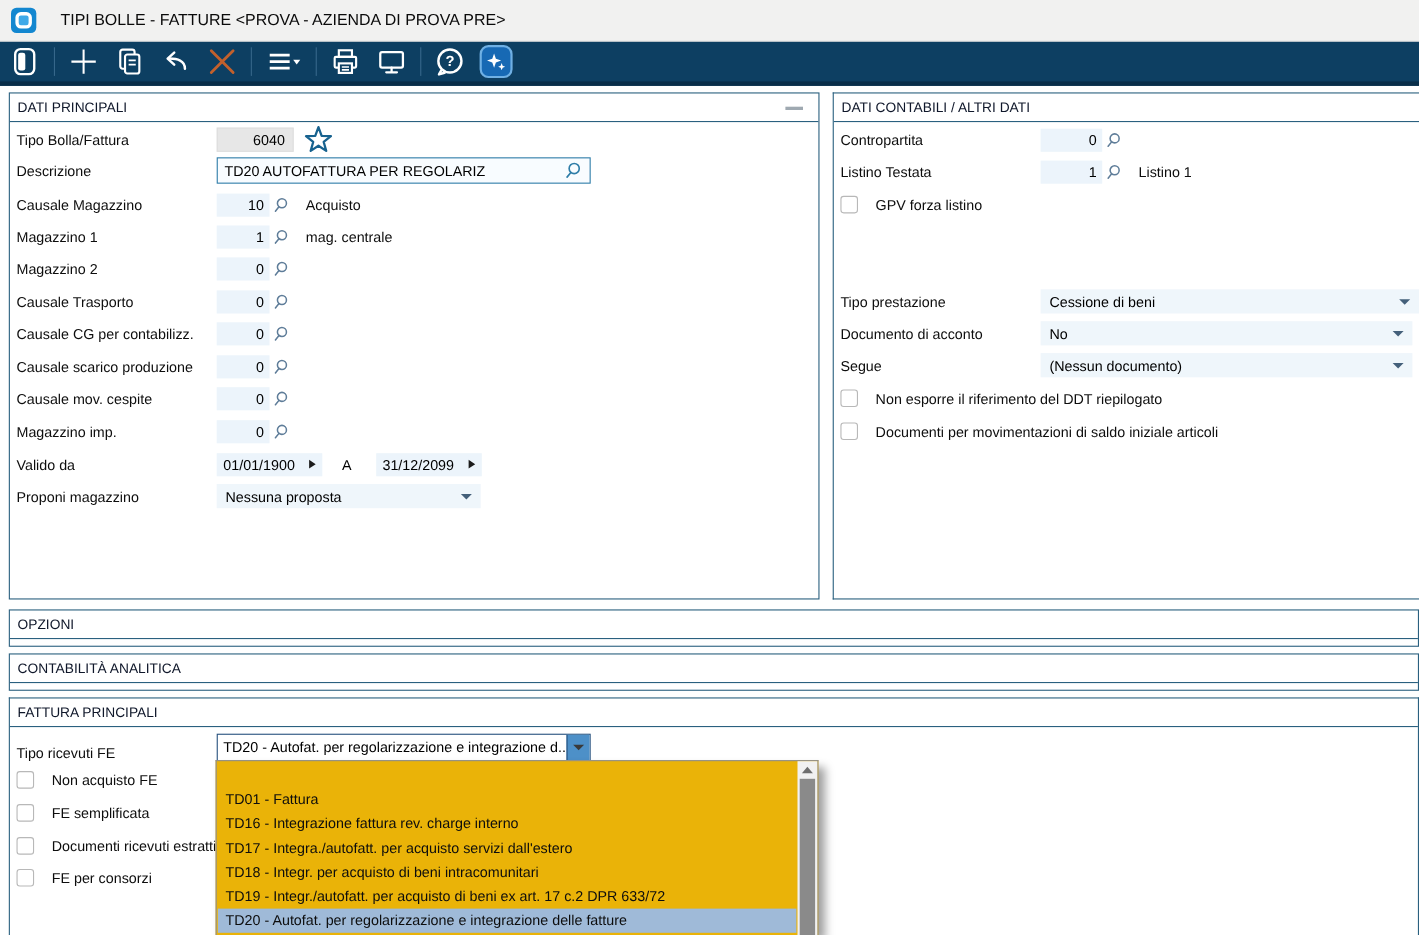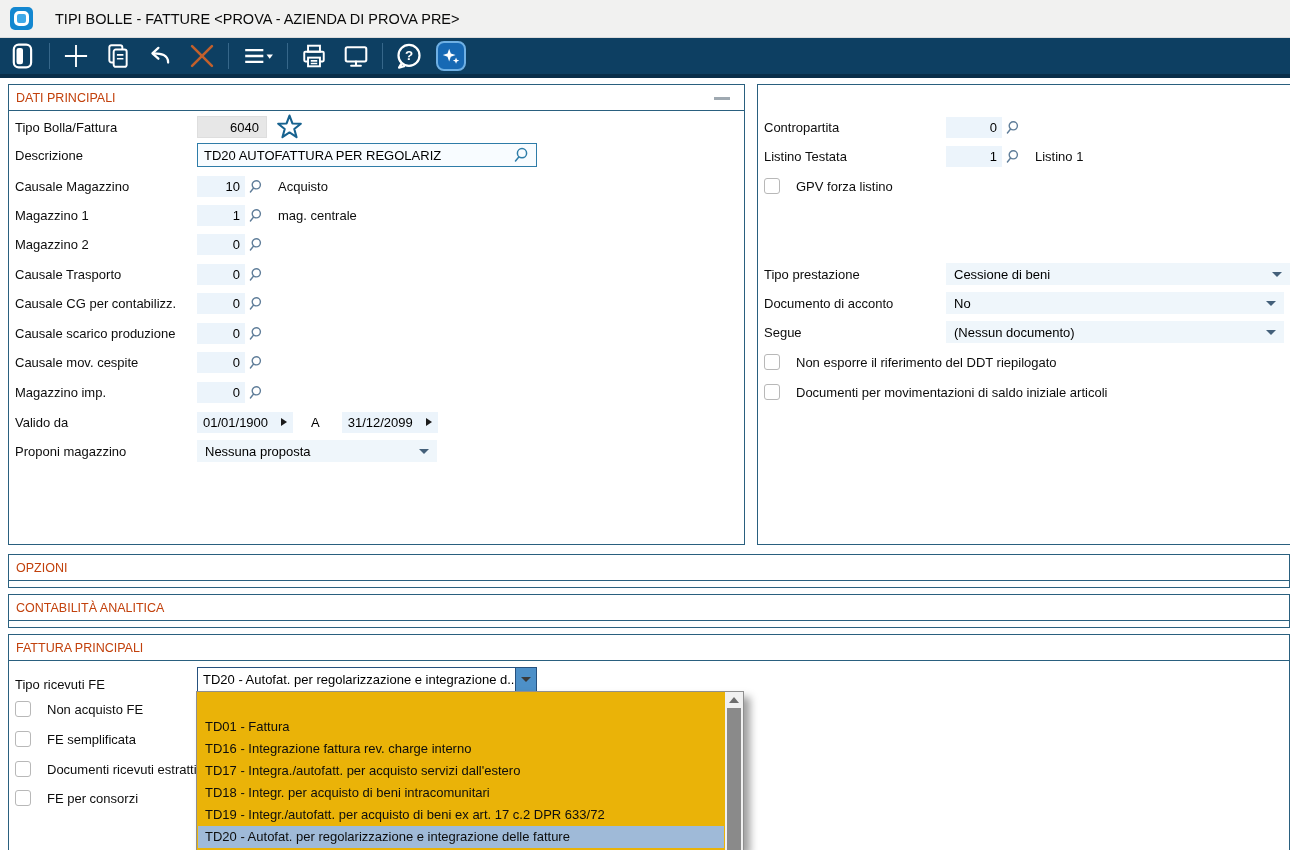--- a/index.html
+++ b/index.html
@@ -19,21 +19,21 @@
   .toolbar { position:absolute; left:0; top:38px; width:100%; height:40px; background:#0d3f62;
              border-bottom:4px solid #092e49; display:flex; align-items:center; padding-left:2px; }
   .tb { width:42px; height:34px; display:flex; align-items:center; justify-content:center; cursor:pointer; }
   .tbsep { width:1px; height:26px; background:#36678a; margin:0 5px; }
   .sparkle-badge { width:30px; height:30px; border-radius:8px; background:#1769b4; border:2px solid #6fb0e4;
                    display:flex; align-items:center; justify-content:center; }
 
   
   .panel { position:absolute; border:1px solid #2a607f; background:#fff; }
   .panel-header { height:26px; border-bottom:1px solid #2a607f; display:flex; align-items:center;
-                  padding-left:7px; color:#c2410c; font-size:12.5px; position:relative; }
+                  padding-left:7px; color:#0f172a; font-size:12.5px; position:relative; }
   .collapse-dash { position:absolute; right:14px; top:12px; width:16px; height:3px; background:#9fa9b1; }
 
   .row { position:absolute; left:6px; right:4px; height:22px; display:flex; align-items:center; }
   .lbl { font-size:13px; color:#0d0d0d; width:182px; flex:none; }
 
   .numfield { width:48px; height:21px; background:#ecf4fb; display:flex; align-items:center;
               justify-content:flex-end; padding-right:5px; font-size:13px; color:#000; flex:none; }
   .numfield.wide { width:56px; }
   .greyfield { width:70px; height:22px; background:#e7e7e7; border:1px solid #dedede; display:flex;
                align-items:center; justify-content:flex-end; padding-right:7px; font-size:13px; flex:none; }
@@ -313,20 +313,23 @@
     <div class="row" style="top:355px">
       <span class="lbl">Proponi magazzino</span>
       <span class="ddfield" style="width:240px">
         <span>Nessuna proposta</span>
         <span class="dd-arrow"></span>
       </span>
     </div>
   </div>
 
   <div class="panel" style="left:757px; top:84px; right:-1px; height:461px; border-right:none;">
+    <div class="panel-header">
+      <span>DATI CONTABILI / ALTRI DATI</span>
+    </div>
 
     <div class="row" style="top:31px">
       <span class="lbl">Contropartita</span>
       <span class="numfield wide">0</span>
       <span class="mag">
           <svg width="15" height="15" viewBox="0 0 15 15" fill="none">
             <circle cx="7.3" cy="5.8" r="4.1" stroke="#5f7d99" stroke-width="1.4"></circle>
             <path d="M4.4 9.2 L1.4 13" stroke="#5f7d99" stroke-width="1.4" stroke-linecap="round"></path>
           </svg>
         </span>

